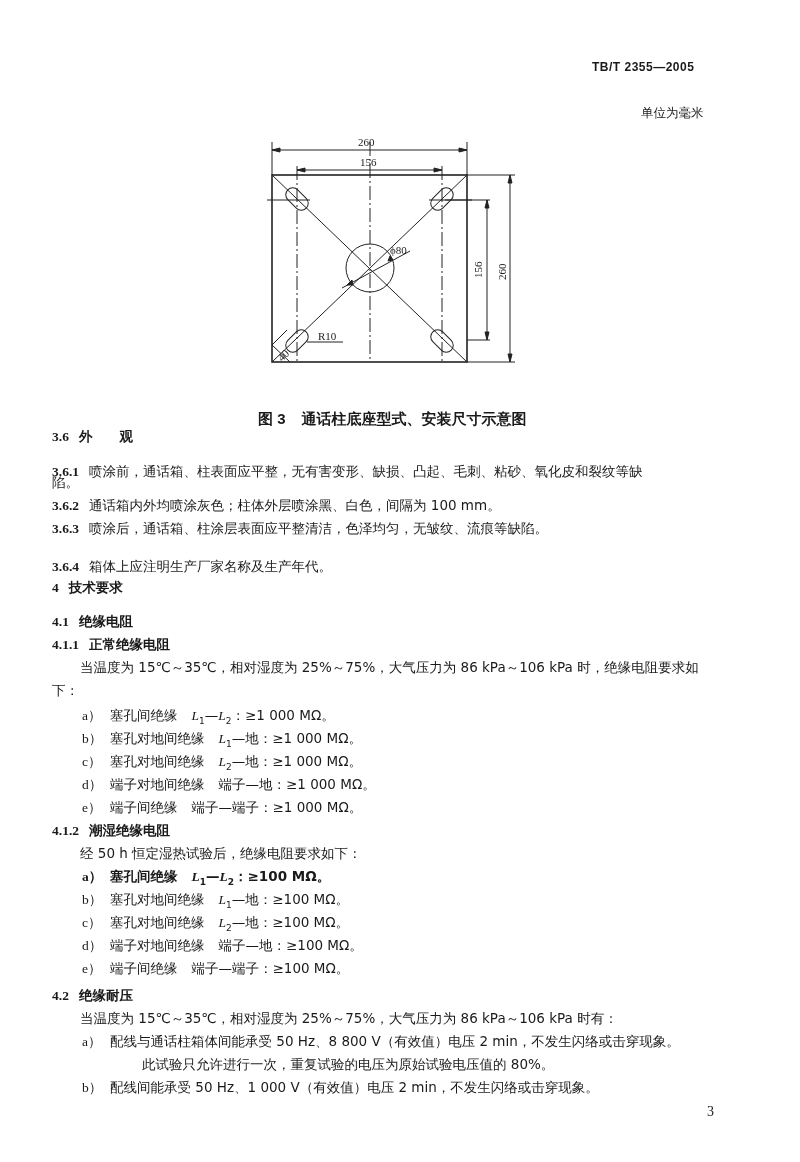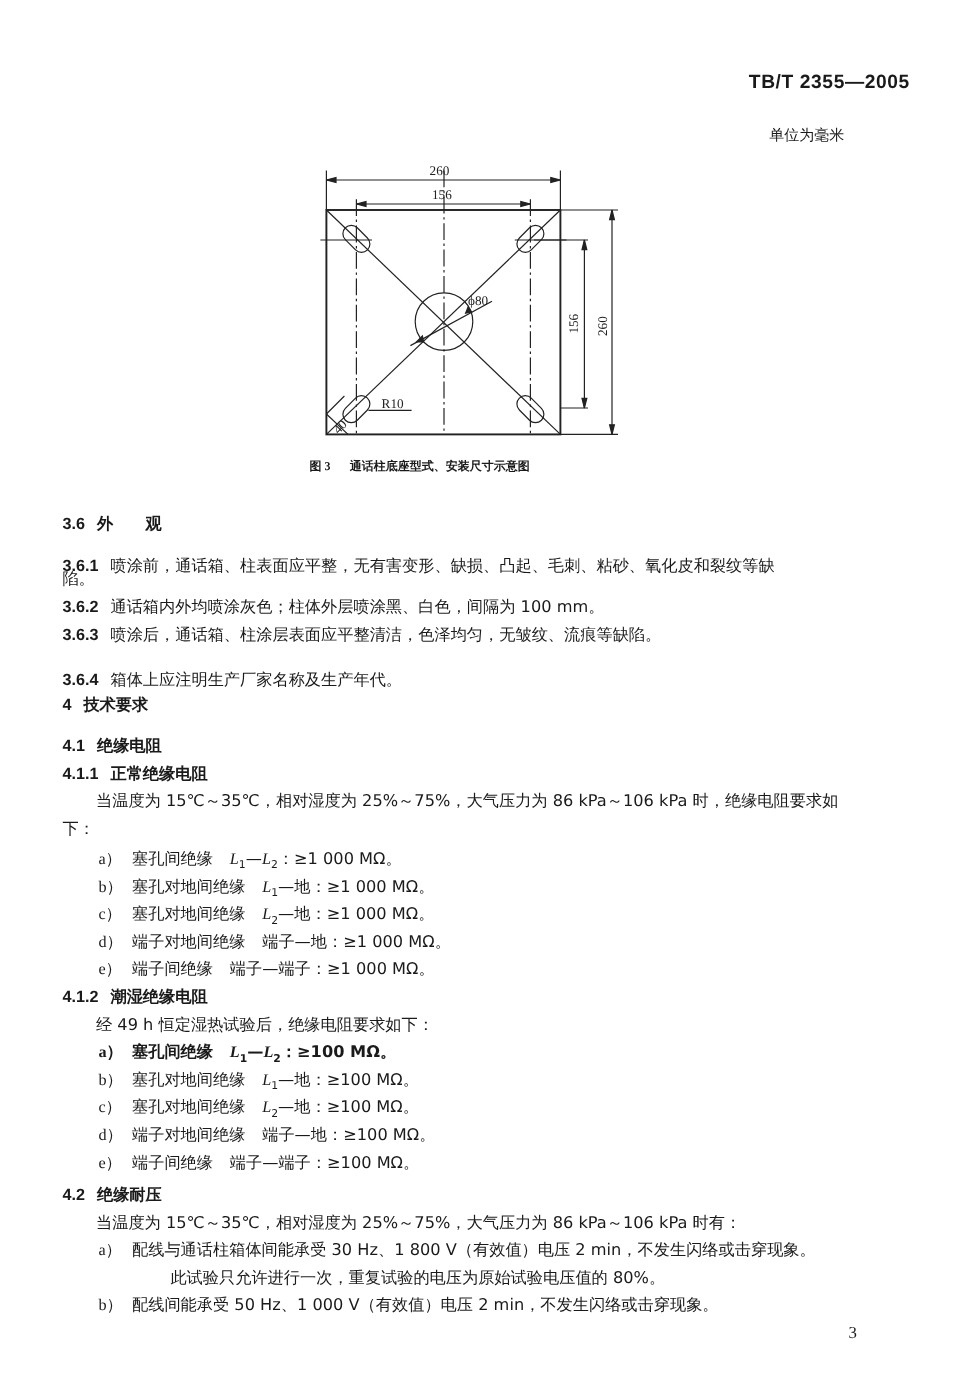--- a/index.html
+++ b/index.html
@@ -1,25 +1,25 @@
 <!DOCTYPE html>
 <html><head>
   <meta charset="utf-8">
   <style>
     html, body { margin: 0; padding: 0; background: #ffffff; }
     body { width: 800px; height: 1162px; position: relative; overflow: hidden; color: #1a1a1a;
            font-family: "DejaVu Serif", "Liberation Serif", serif; }
     .abs { position: absolute; }
-    .std-code { left: 624px; top: 60px; font-family: "Liberation Sans", "DejaVu Sans", sans-serif; font-weight: bold; font-size: 16px; letter-spacing: 0.5px; }
+    .std-code { left: 592px; top: 60px; font-family: "Liberation Sans", "DejaVu Sans", sans-serif; font-weight: bold; font-size: 12px; letter-spacing: 0.5px; }
     .unit-note { left: 641px; top: 105px; font-size: 12.5px; font-family: "DejaVu Sans", sans-serif; }
     .figure { left: 240px; top: 128px; width: 320px; height: 250px; }
-    .caption { left: 258px; top: 382px; font-family: Liberation Serif, serif; font-weight: bold; font-size: 10px; }
+    .caption { left: 258px; top: 410px; font-family: Liberation Sans, sans-serif; font-weight: bold; font-size: 15px; }
     .caption .num { margin-right: 16px; }
     .line { position: absolute; left: 52px; font-size: 13.5px; white-space: nowrap; font-family: "DejaVu Sans", sans-serif; }
-    .sec { font-family: Liberation Sans, sans-serif; font-weight: bold; margin-right: 10px; }
+    .sec { font-family: Liberation Serif, serif; font-weight: bold; margin-right: 10px; }
     .head { font-weight: bold; }
     .indent { left: 80px; }
     .item { left: 82px; }
     .item .lbl { display: inline-block; width: 28px; font-family: "Liberation Serif", serif; }
     .item .gap { display: inline-block; width: 14px; }
     .cont { left: 110px; margin-left: 32px; }
     .page-num { left: 707px; top: 1104px; font-size: 14px; font-family: "Liberation Serif", serif; }
     i.var { font-family: "Liberation Serif", serif; font-style: italic; }
     sub { font-size: 9px; }
   </style>
@@ -145,21 +145,21 @@
 <div class="line item" style="top:776px;">
   <span class="lbl">d）</span><span>端子对地间绝缘</span><span class="gap"></span><span>端子—地</span><span>：≥1 000 MΩ。</span>
 </div>
 <div class="line item" style="top:799px;">
   <span class="lbl">e）</span><span>端子间绝缘</span><span class="gap"></span><span>端子—端子</span><span>：≥1 000 MΩ。</span>
 </div>
 
 <div class="line head" style="top:822px;">
   <span class="sec">4.1.2</span><span>潮湿绝缘电阻</span>
 </div>
-<div class="line indent" style="top:845px;">经 49 h 恒定湿热试验后，绝缘电阻要求如下：</div>
+<div class="line indent" style="top:845px;">经 50 h 恒定湿热试验后，绝缘电阻要求如下：</div>
 
 <div class="line item" style="top:868px;font-weight:bold;">
   <span class="lbl">a）</span><span>塞孔间绝缘</span><span class="gap"></span><i class="var">L</i><sub>1</sub><span>—</span><i class="var">L</i><sub>2</sub><span>：≥100 MΩ。</span>
 </div>
 <div class="line item" style="top:891px;">
   <span class="lbl">b）</span><span>塞孔对地间绝缘</span><span class="gap"></span><i class="var">L</i><sub>1</sub><span>—地</span><span>：≥100 MΩ。</span>
 </div>
 <div class="line item" style="top:914px;">
   <span class="lbl">c）</span><span>塞孔对地间绝缘</span><span class="gap"></span><i class="var">L</i><sub>2</sub><span>—地</span><span>：≥100 MΩ。</span>
 </div>
@@ -168,20 +168,20 @@
 </div>
 <div class="line item" style="top:960px;">
   <span class="lbl">e）</span><span>端子间绝缘</span><span class="gap"></span><span>端子—端子</span><span>：≥100 MΩ。</span>
 </div>
 
 <div class="line head" style="top:987px;">
   <span class="sec">4.2</span><span>绝缘耐压</span>
 </div>
 <div class="line indent" style="top:1010px;">当温度为 15℃～35℃，相对湿度为 25%～75%，大气压力为 86 kPa～106 kPa 时有：</div>
 <div class="line item" style="top:1033px;">
-  <span class="lbl">a）</span><span>配线与通话柱箱体间能承受 30 Hz、1 800 V（有效值）电压 2 min，不发生闪络或击穿现象。</span>
+  <span class="lbl">a）</span><span>配线与通话柱箱体间能承受 50 Hz、8 800 V（有效值）电压 2 min，不发生闪络或击穿现象。</span>
 </div>
 <div class="line cont" style="top:1056px;">此试验只允许进行一次，重复试验的电压为原始试验电压值的 80%。</div>
 <div class="line item" style="top:1079px;">
   <span class="lbl">b）</span><span>配线间能承受 50 Hz、1 000 V（有效值）电压 2 min，不发生闪络或击穿现象。</span>
 </div>
 
 <div class="abs page-num">3</div>
 
 </body></html>

